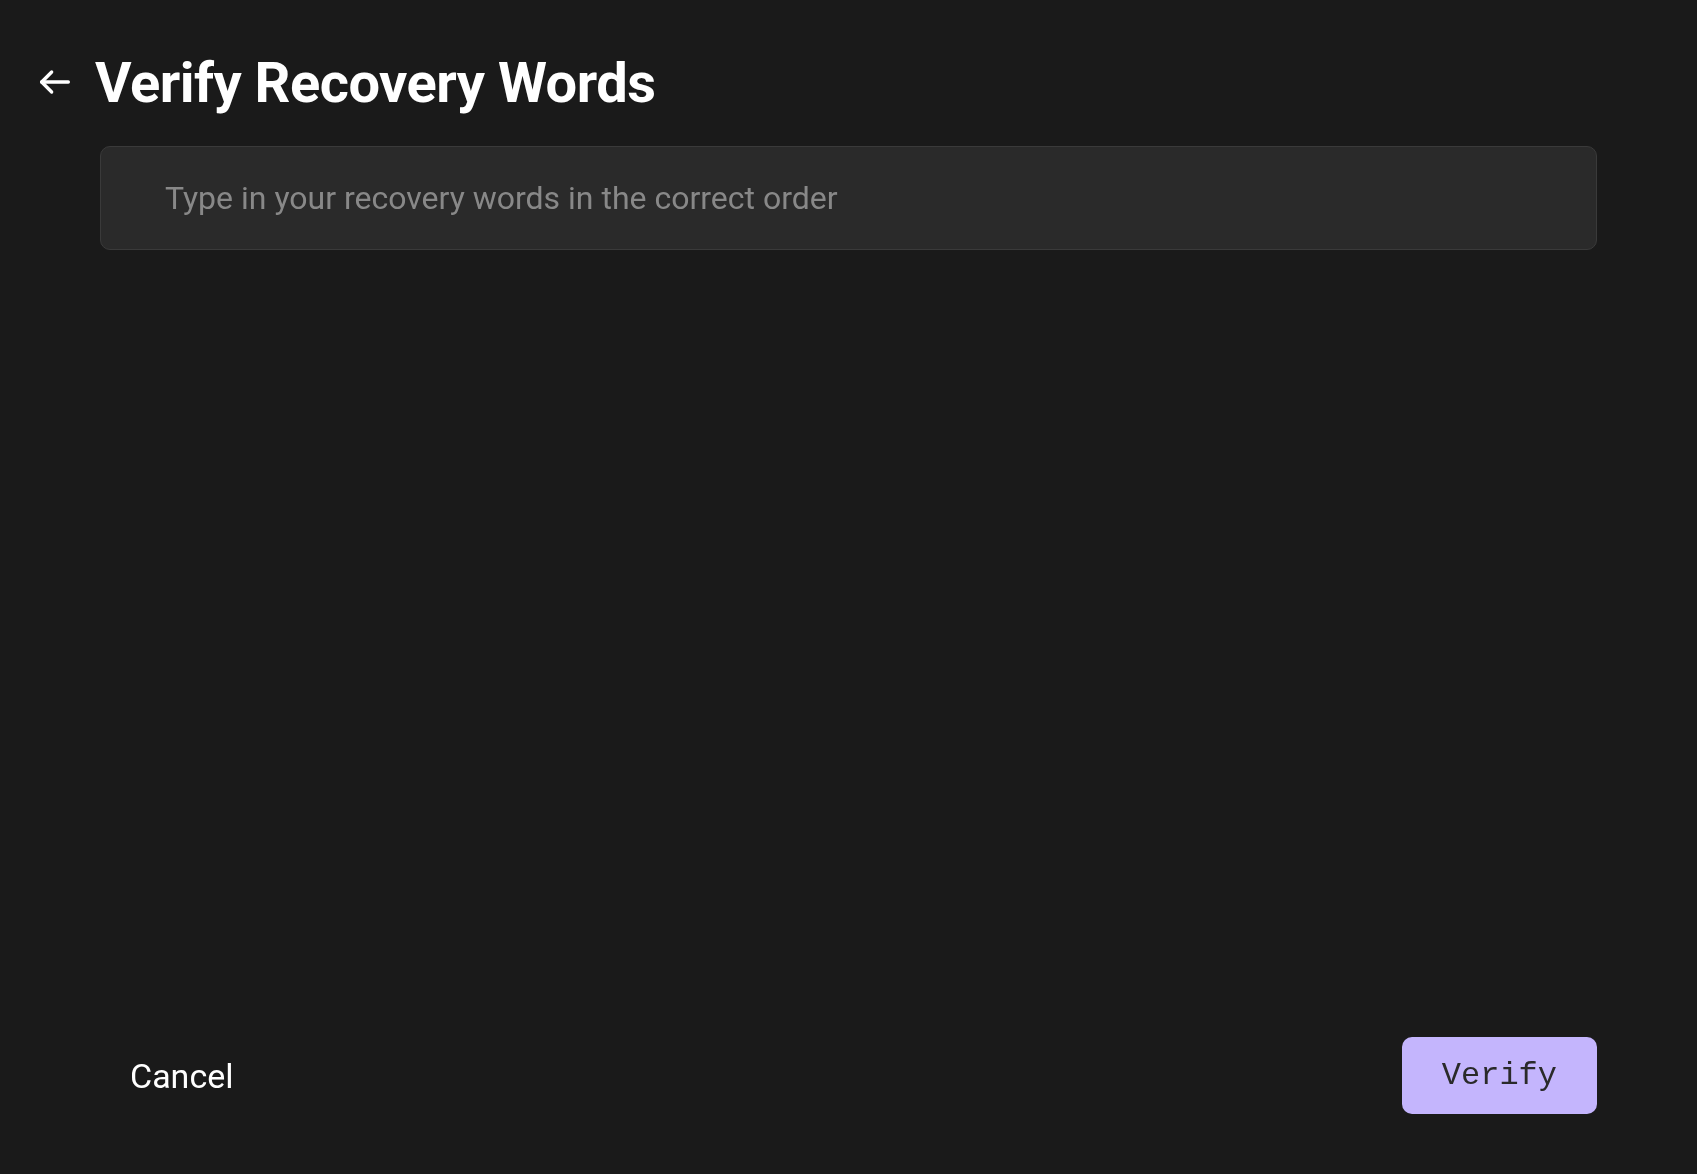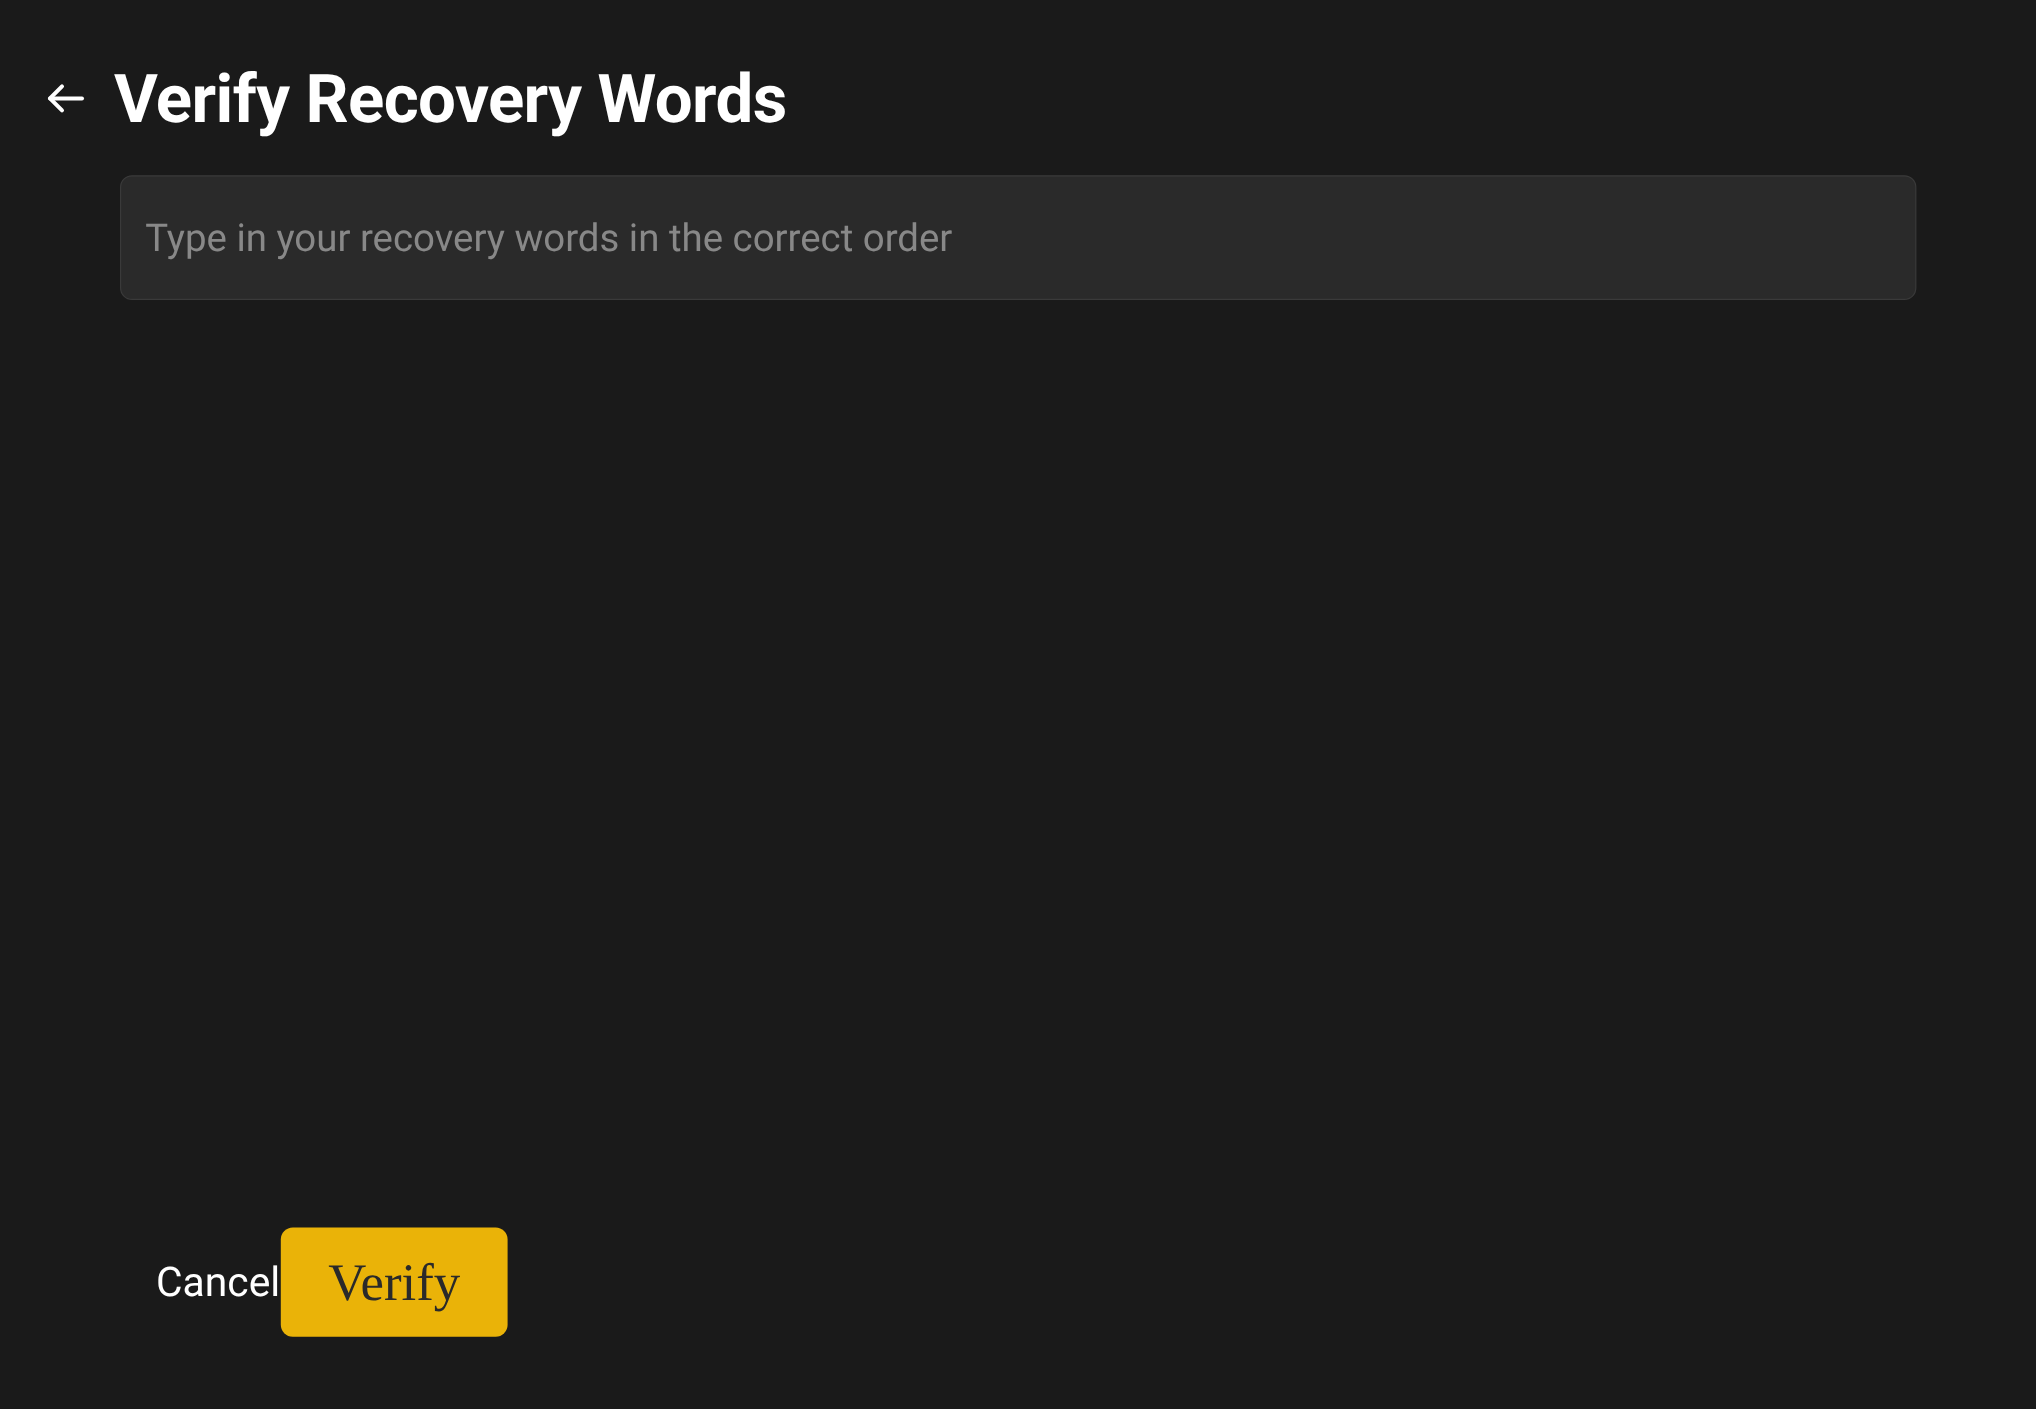--- a/index.html
+++ b/index.html
@@ -57,58 +57,59 @@
 
     .recovery-input {
       width: 100%;
       background: transparent;
       border: none;
       outline: none;
       color: #ffffff;
       font-size: 32px;
       padding: 32px 20px;
       font-family: inherit;
+      margin-left: 44px;
     }
 
     .recovery-input::placeholder {
       color: #888888;
     }
 
     .footer {
       position: absolute;
       bottom: 60px;
       left: 0;
       right: 0;
       display: flex;
-      justify-content: flex-start;
+      justify-content: space-between;
       align-items: center;
       padding: 0 100px 0 130px;
     }
 
     .cancel-button {
       background: none;
       border: none;
       color: #ffffff;
       font-size: 34px;
       font-weight: 400;
       cursor: pointer;
       padding: 10px 0;
       font-family: inherit;
     }
 
     .verify-button {
-      background-color: #eab308;
+      background-color: #c4b5fd;
       border: none;
       color: #2a2a2a;
-      font-size: 44px;
+      font-size: 32px;
       font-weight: 400;
       cursor: pointer;
       padding: 20px 40px;
       border-radius: 10px;
-      font-family: Liberation Serif, serif;
+      font-family: Liberation Mono, monospace;
     }
   </style>
 </head>
 <body>
 
 <div class="header">
   <button class="back-button">
     <span>
       <svg width="40" height="40" viewBox="0 0 24 24" fill="none" stroke="currentColor" stroke-width="2" stroke-linecap="round" stroke-linejoin="round">
         <line x1="20" y1="12" x2="4" y2="12"></line>

